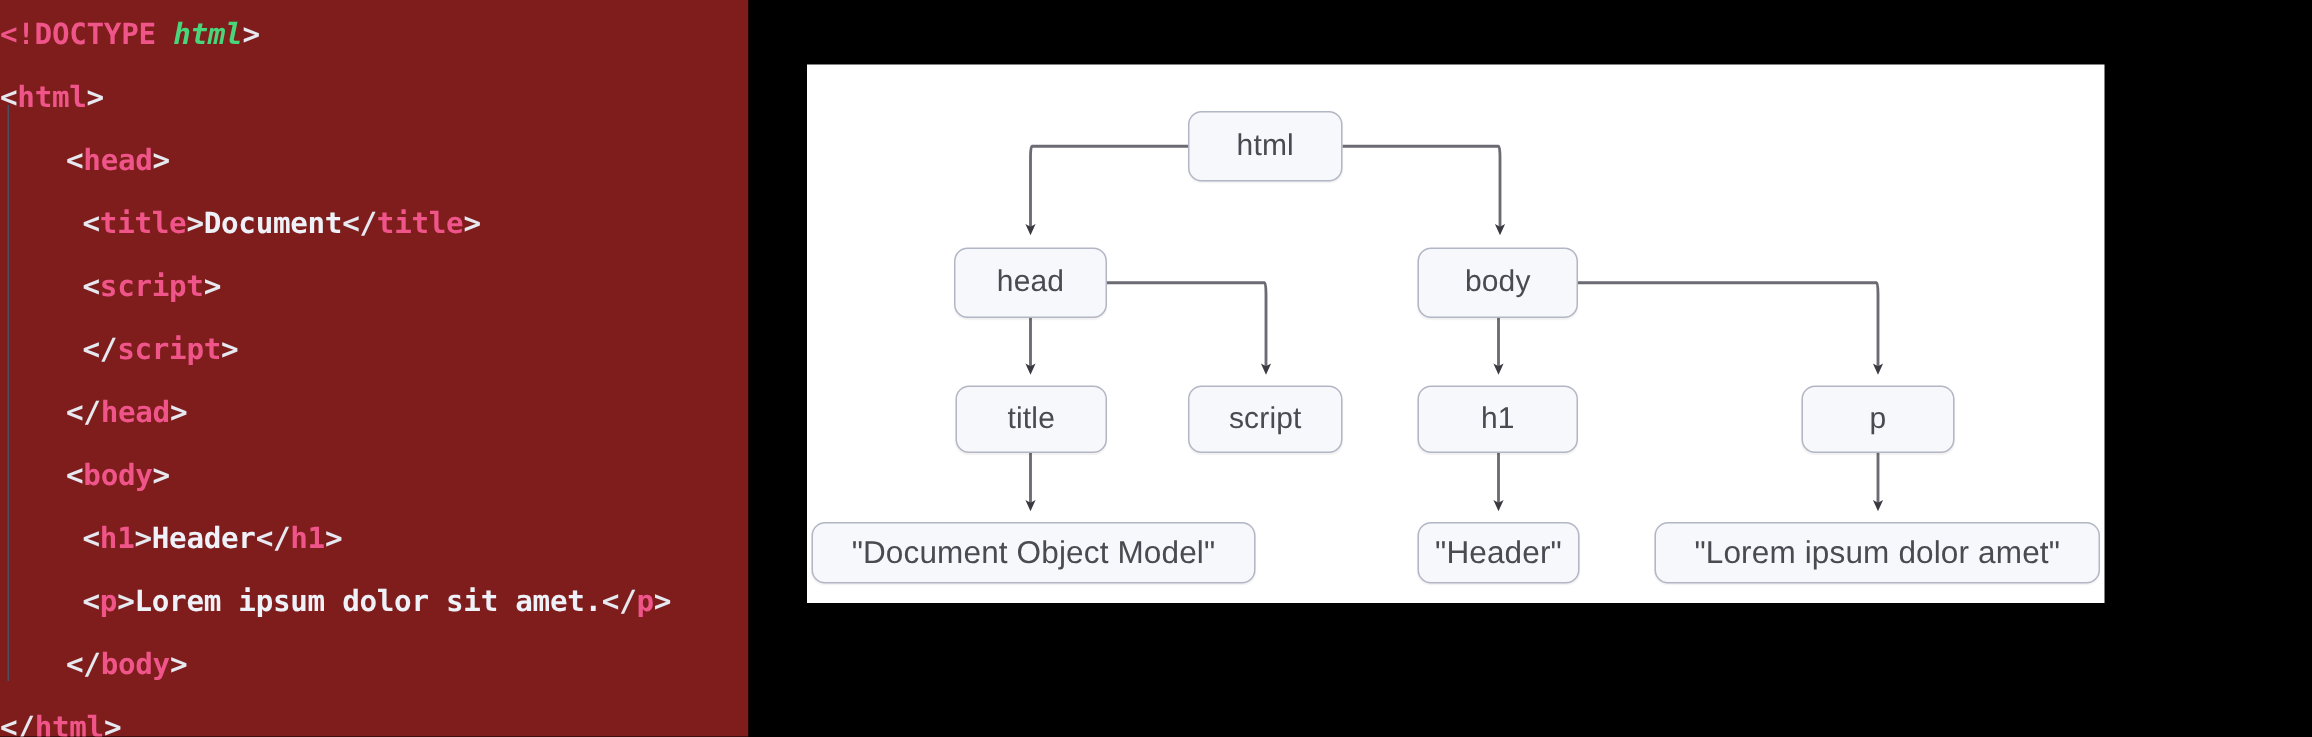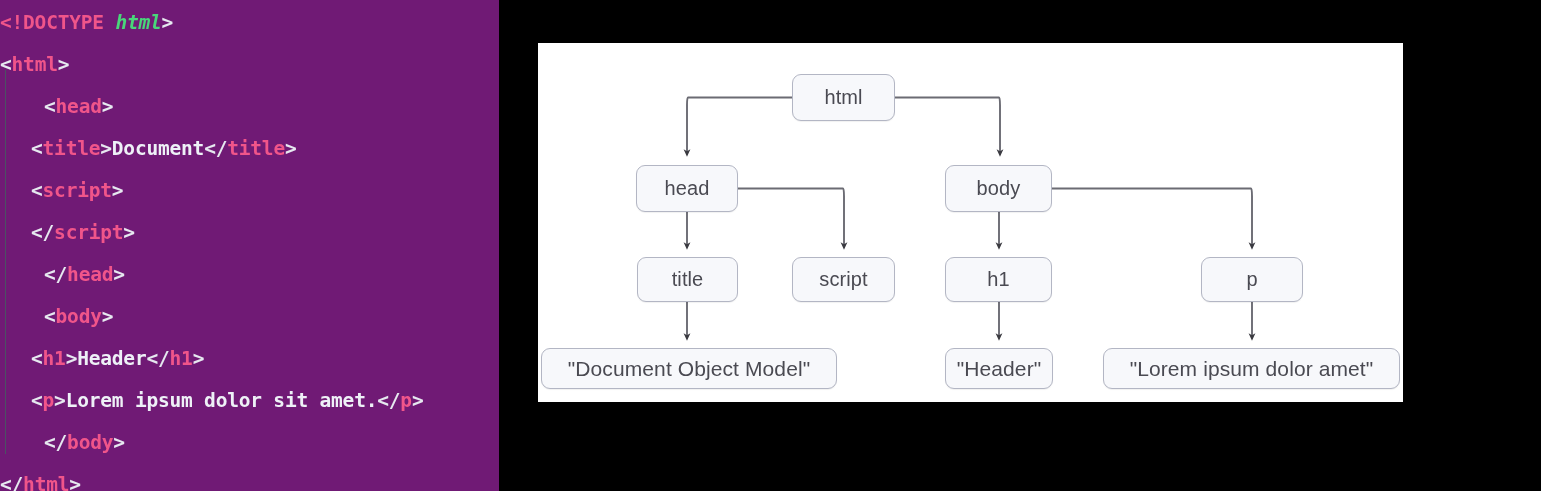--- a/index.html
+++ b/index.html
@@ -14,21 +14,21 @@
     position: relative;
     overflow: hidden;
     font-family: "Liberation Sans", sans-serif;
   }
 
   
   #code-pane {
     position: absolute;
     left: 0; top: 0;
     width: 499px; height: 491px;
-    background: #701a75;
+    background: #7f1d1d;
     overflow: hidden;
   }
   #indent-guide {
     position: absolute;
     left: 5px; top: 70px;
     width: 1px; height: 384px;
     background: #4b5163;
   }
   #code-lines {
     position: absolute;
@@ -37,21 +37,21 @@
     padding: 2px 0 0 0;
     font-family: "DejaVu Sans Mono", "Liberation Mono", monospace;
     font-size: 19.5px;
     font-weight: bold;
     line-height: 42px;
     white-space: pre;
     letter-spacing: -0.2px;
   }
   .cl { height: 42px; }
   .ind1 { padding-left: 44px; }
-  .ind2 { padding-left: 31px; }
+  .ind2 { padding-left: 55px; }
 
   .punc   { color: #e6e9f0; }
   .tag    { color: #f0558a; }
   .dtd    { color: #f0558a; }
   .dtdval { color: #49d67a; font-style: italic; }
   .txt    { color: #eef1f7; }
 
   
   #diagram-area {
     position: absolute;

